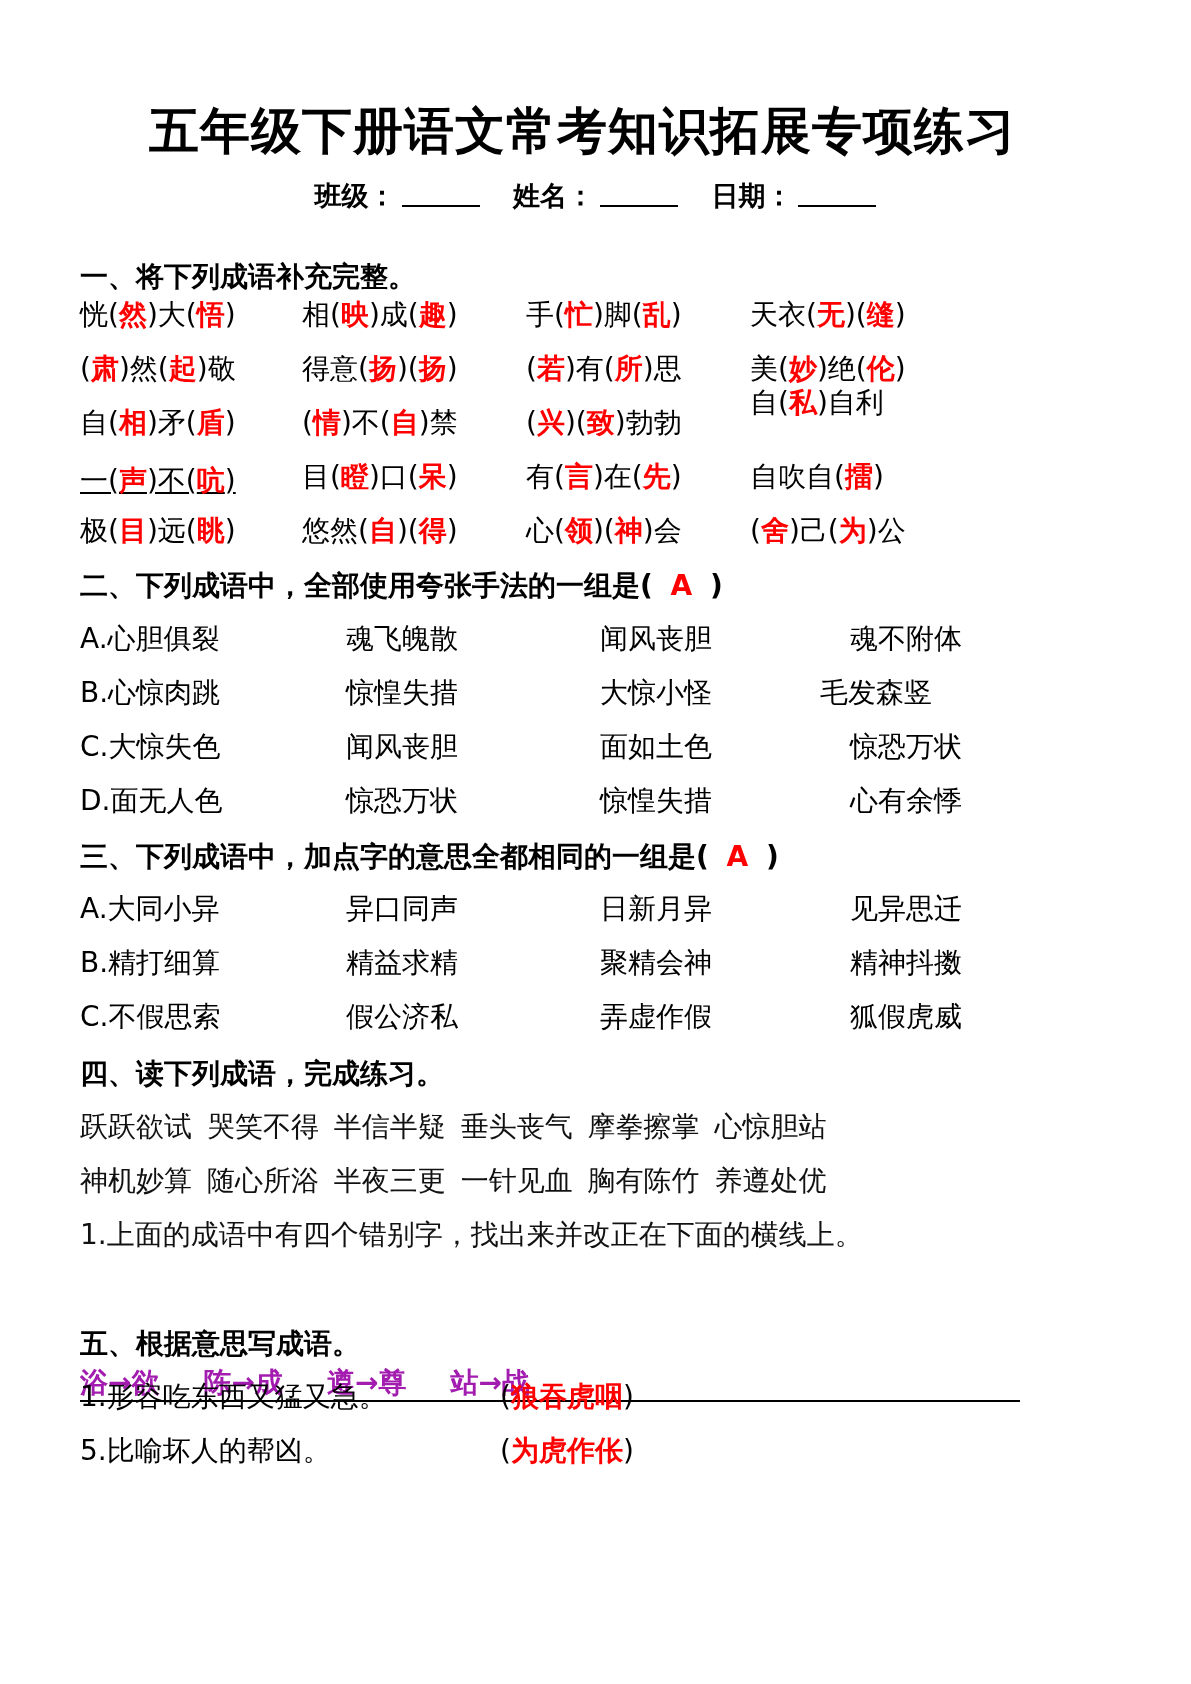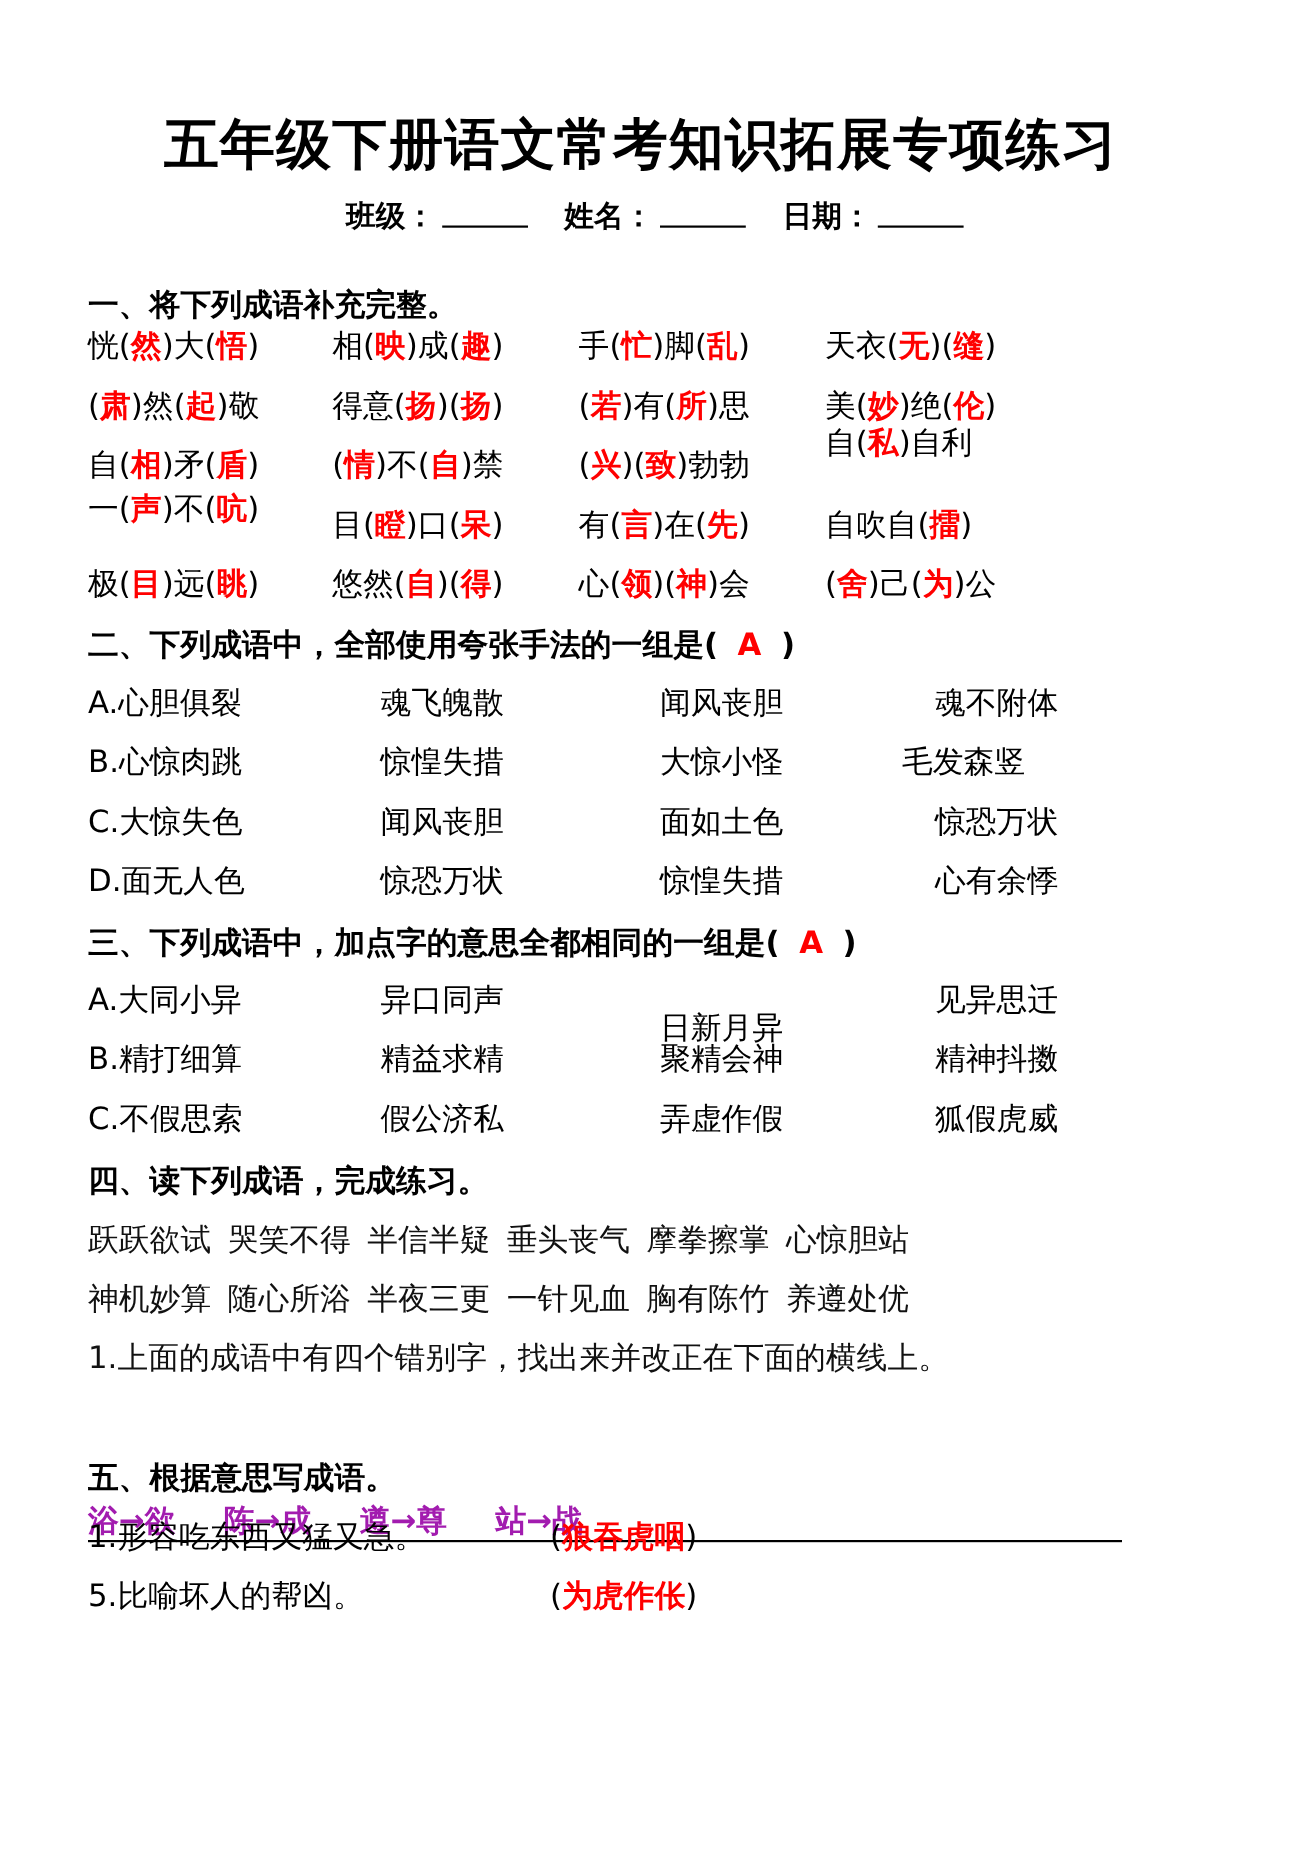--- a/index.html
+++ b/index.html
@@ -48,21 +48,21 @@
     <div class="row" style="top: 296px; left: 526px;"><span>手(</span><span class="red">忙</span><span>)脚(</span><span class="red">乱</span><span>)</span></div>
     <div class="row" style="top: 296px; left: 750px;"><span>天衣(</span><span class="red">无</span><span>)(</span><span class="red">缝</span><span>)</span></div>
     <div class="row" style="top: 350px; left: 80px;"><span>(</span><span class="red">肃</span><span>)然(</span><span class="red">起</span><span>)敬</span></div>
     <div class="row" style="top: 350px; left: 302px;"><span>得意(</span><span class="red">扬</span><span>)(</span><span class="red">扬</span><span>)</span></div>
     <div class="row" style="top: 350px; left: 526px;"><span>(</span><span class="red">若</span><span>)有(</span><span class="red">所</span><span>)思</span></div>
     <div class="row" style="top: 350px; left: 750px;"><span>美(</span><span class="red">妙</span><span>)绝(</span><span class="red">伦</span><span>)</span></div>
     <div class="row" style="top: 404px; left: 80px;"><span>自(</span><span class="red">相</span><span>)矛(</span><span class="red">盾</span><span>)</span></div>
     <div class="row" style="top: 404px; left: 302px;"><span>(</span><span class="red">情</span><span>)不(</span><span class="red">自</span><span>)禁</span></div>
     <div class="row" style="top: 404px; left: 526px;"><span>(</span><span class="red">兴</span><span>)(</span><span class="red">致</span><span>)勃勃</span></div>
     <div class="row" style="top: 384px; left: 750px;"><span>自(</span><span class="red">私</span><span>)自利</span><span class="red"></span><span></span></div>
-    <div class="row" style="top: 444px; left: 80px;"><span>一(</span><span class="red">声</span><span>)不(</span><span class="red">吭</span><span>)</span></div>
+    <div class="row" style="top: 462px; left: 80px; text-decoration: underline;"><span>一(</span><span class="red">声</span><span>)不(</span><span class="red">吭</span><span>)</span></div>
     <div class="row" style="top: 458px; left: 302px;"><span>目(</span><span class="red">瞪</span><span>)口(</span><span class="red">呆</span><span>)</span></div>
     <div class="row" style="top: 458px; left: 526px;"><span>有(</span><span class="red">言</span><span>)在(</span><span class="red">先</span><span>)</span></div>
     <div class="row" style="top: 458px; left: 750px;"><span>自吹自(</span><span class="red">擂</span><span>)</span><span class="red"></span><span></span></div>
     <div class="row" style="top: 512px; left: 80px;"><span>极(</span><span class="red">目</span><span>)远(</span><span class="red">眺</span><span>)</span></div>
     <div class="row" style="top: 512px; left: 302px;"><span>悠然(</span><span class="red">自</span><span>)(</span><span class="red">得</span><span>)</span></div>
     <div class="row" style="top: 512px; left: 526px;"><span>心(</span><span class="red">领</span><span>)(</span><span class="red">神</span><span>)会</span></div>
     <div class="row" style="top: 512px; left: 750px;"><span>(</span><span class="red">舍</span><span>)己(</span><span class="red">为</span><span>)公</span></div>
   </div>
 
 <div class="sec-h" style="top:567px">
@@ -99,21 +99,21 @@
 
 <div class="sec-h" style="top:838px">
   <span>三、下列成语中，加点字的意思全都相同的一组是(</span>
   <span class="red" style="margin:0 8px">A</span>
   <span>)</span>
 </div>
 <div id="s3-opts">
     <div class="row" style="top: 890px;">
       <span class="cell" style="left: 0px;"><span>A.</span><span>大同小异</span></span>
       <span class="cell" style="left: 266px;"><span>异口同声</span></span>
-      <span class="cell" style="left: 520px; margin-top: 26px;"><span>日新月异</span></span>
+      <span class="cell" style="left: 520px;"><span>日新月异</span></span>
       <span class="cell" style="left: 770px;"><span>见异思迁</span></span>
     </div>
     <div class="row" style="top: 944px;">
       <span class="cell" style="left: 0px;"><span>B.</span><span>精打细算</span></span>
       <span class="cell" style="left: 266px;"><span>精益求精</span></span>
       <span class="cell" style="left: 520px;"><span>聚精会神</span></span>
       <span class="cell" style="left: 770px;"><span>精神抖擞</span></span>
     </div>
     <div class="row" style="top: 998px;">
       <span class="cell" style="left: 0px;"><span>C.</span><span>不假思索</span></span>

